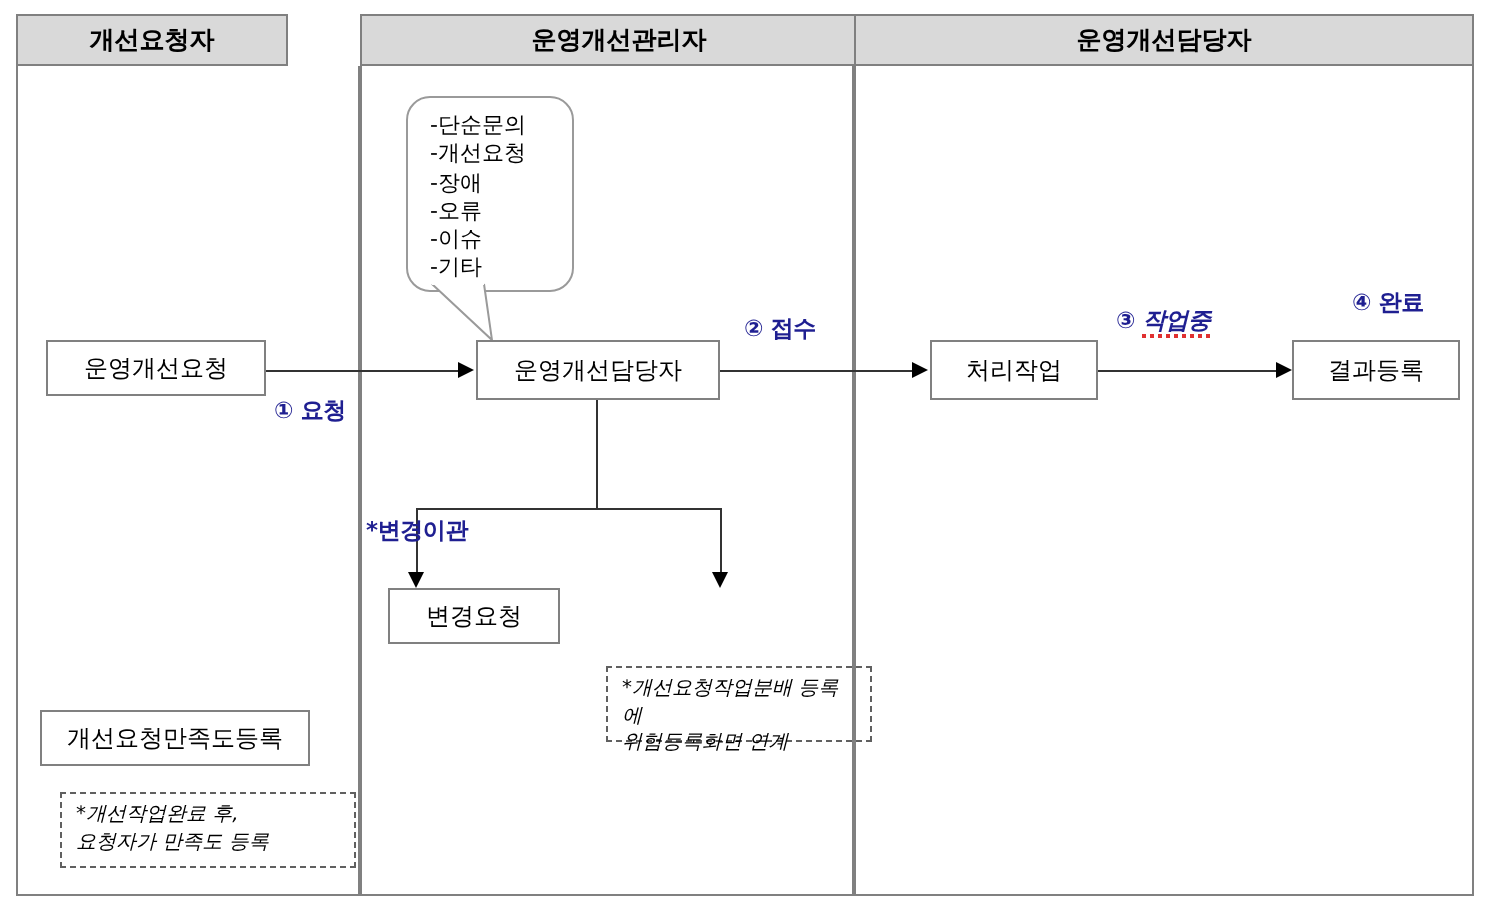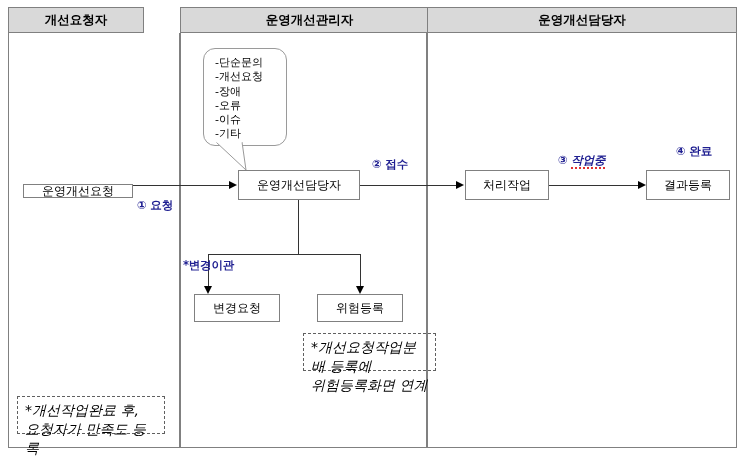--- a/index.html
+++ b/index.html
@@ -74,21 +74,21 @@
     border-bottom: 2px dotted #e03030;
     padding-bottom: 0px;
   }
 
   
   .note {
     position: absolute;
     box-sizing: border-box;
     border: 1px dashed #606060;
     background: transparent;
-    font-size: 14px;
+    font-size: 10px;
     font-style: italic;
     color: #000000;
     line-height: 1.35;
     padding: 4px 6px 3px 7px;
     white-space: pre-line;
   }
 
   
   .callout {
     position: absolute;
@@ -156,21 +156,21 @@
 -개선요청
 -장애
 -오류
 -이슈
 -기타</div>
   <svg class="callout-tail" style="left:212px; top:140px;" width="48" height="36" viewBox="0 0 48 36">
     <path d="M4,2 L34,30 L30,2" fill="#ffffff" stroke="#9a9a9a" stroke-width="1"></path>
     <path d="M4,1 L30,1" stroke="#ffffff" stroke-width="3"></path>
   </svg>
 
-  <div class="pbox" style="left:23px; top:184px; width:110px; height:14px;font-family:Liberation Serif, serif;">
+  <div class="pbox" style="left:23px; top:170px; width:110px; height:28px;font-family:Liberation Serif, serif;">
     <span>운영개선요청</span>
   </div>
 
   <div class="steplabel" style="left:137px; top:156px;margin-top:42px;">① 요청</div>
 
   <div class="hline" style="left:133px; top:185px; width:96px;"></div>
   <div class="arrow-right" style="left:229px; top:180.5px;"></div>
 
   <div class="pbox" style="left:238px; top:170px; width:122px; height:30px;">
     <span>운영개선담당자</span>
@@ -186,23 +186,20 @@
   <div class="vline" style="left:208px; top:254px; height:32px;"></div>
   <div class="arrow-down" style="left:203.5px; top:286px;"></div>
   <div class="vline" style="left:360px; top:254px; height:32px;"></div>
   <div class="arrow-down" style="left:355.5px; top:286px;"></div>
 
   <div class="steplabel" style="left:183px; top:258px;">*변경이관</div>
 
   <div class="pbox" style="left:194px; top:294px; width:86px; height:28px;">
     <span>변경요청</span>
   </div>
-  <div class="pbox" style="left:317px; top:294px; width:86px; height:28px;">
-    <span>위험등록</span>
-  </div>
 
   <div class="note" style="left:303px; top:333px; width:133px; height:38px;">*개선요청작업분배 등록에
 위험등록화면 연계</div>
 
   <div class="pbox" style="left:465px; top:170px; width:84px; height:30px;">
     <span>처리작업</span>
   </div>
 
   <div class="steplabel spell" style="left:558px; top:153px;">
     <span>③</span><span>&nbsp;</span><span class="spellmark">작업중</span>
@@ -210,17 +207,20 @@
 
   <div class="hline" style="left:549px; top:185px; width:89px;"></div>
   <div class="arrow-right" style="left:638px; top:180.5px;"></div>
 
   <div class="steplabel" style="left:676px; top:144px;">④ 완료</div>
 
   <div class="pbox" style="left:646px; top:170px; width:84px; height:30px;">
     <span>결과등록</span>
   </div>
 
-
-  <div class="note" style="left:17px; top:396px; width:148px; height:38px;">*개선작업완료 후,
+  <div class="pbox" style="left:20px; top:355px; width:135px; height:28px;">
+    <span>개선요청만족도등록</span>
+  </div>
+
+  <div class="note" style="left:30px; top:396px; width:148px; height:38px;">*개선작업완료 후,
 요청자가 만족도 등록</div>
 
 </div>
 
 </body></html>

